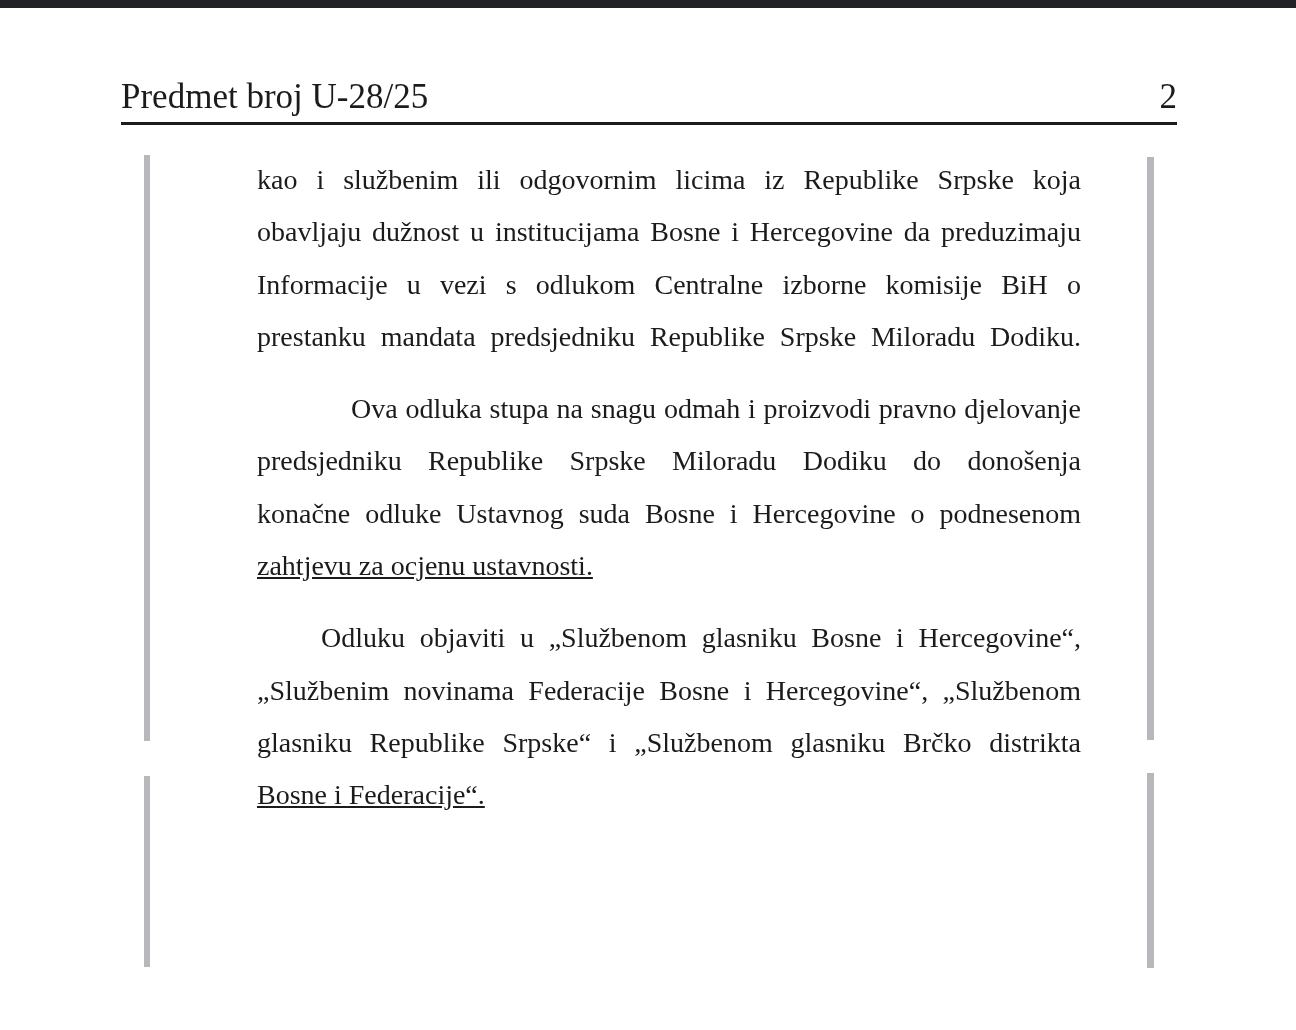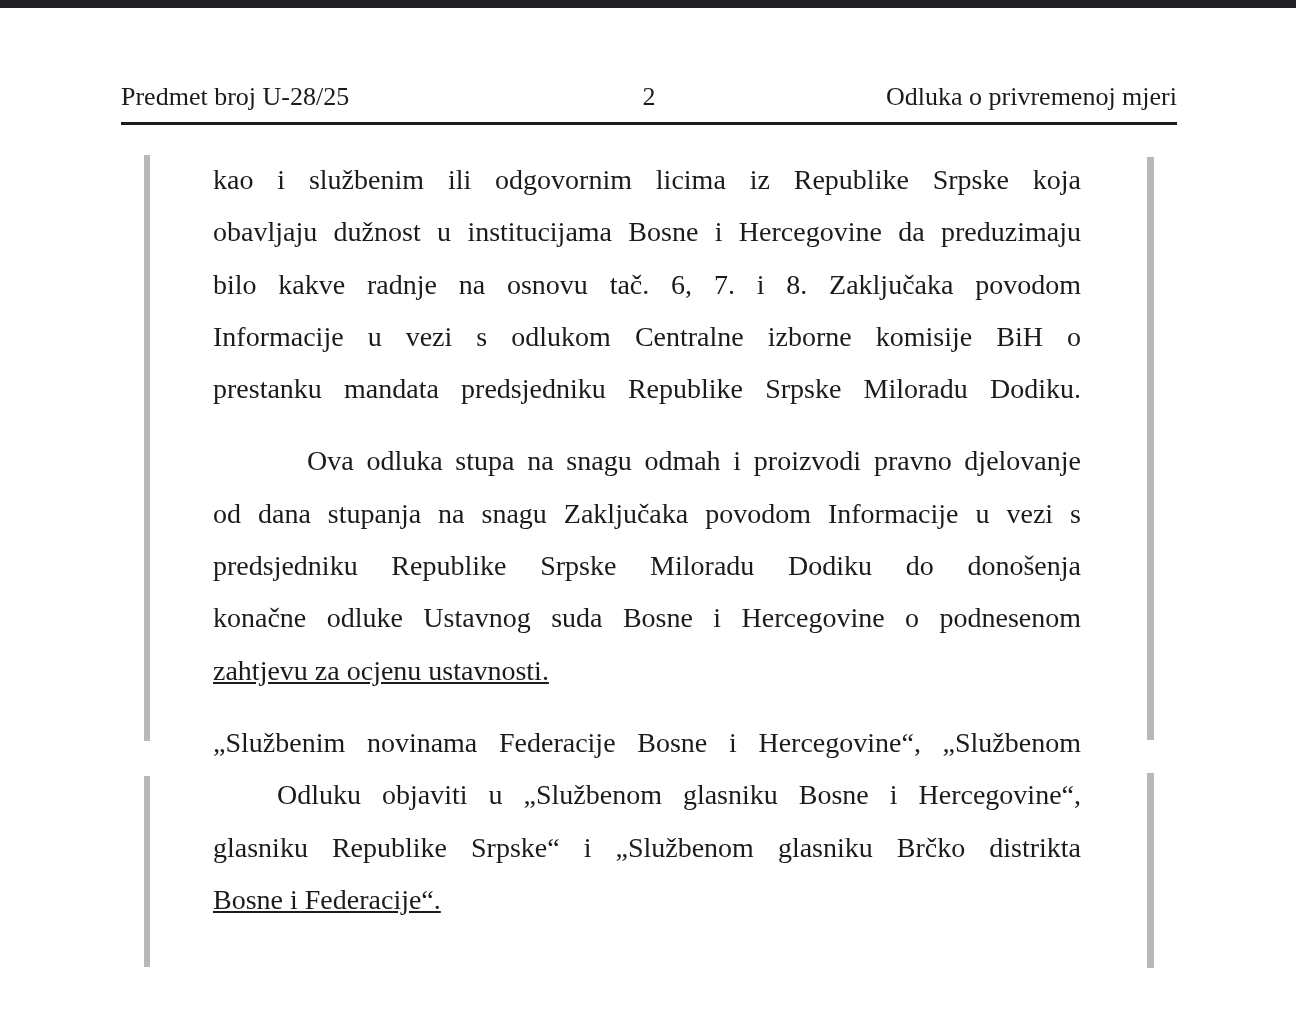--- a/index.html
+++ b/index.html
@@ -28,21 +28,21 @@
     left: 0; top: 0;
     width: 1296px; height: 8px;
     background: var(--top-bar);
   }
   .header-row {
     position: absolute;
     left: 121px; top: 82px;
     width: 1056px;
     display: flex;
     align-items: baseline;
-    font-size: 26px;
+    font-size: 35px;
     line-height: 30px;
     color: var(--text);
   }
   .header-left  { flex: 1 1 0; text-align: left; }
   .header-page  { flex: 0 0 auto; text-align: center; }
   .header-right { flex: 1 1 0; text-align: right; }
   .header-rule {
     position: absolute;
     left: 121px; top: 122px;
     width: 1056px; height: 3px;
@@ -62,20 +62,21 @@
     left: 213px; top: 154px;
     width: 868px;
     font-size: 28px;
     color: var(--text);
   }
   .para + .para { margin-top: 20px; }
   .line {
     height: 52.3px;
     line-height: 52.3px;
     white-space: normal;
+    margin-left: 44px;
   }
   .j {
     text-align: justify;
     text-align-last: justify;
     text-justify: inter-word;
   }
   .last {
     text-align: right;
     text-align-last: left;
     text-decoration: underline;
@@ -86,49 +87,46 @@
 </head>
 <body>
 
 <div class="page">
 
   <div class="top-bar"></div>
 
   <div class="header-row">
     <span class="header-left">Predmet broj U-28/25</span>
     <span class="header-page">2</span>
-    <span class="header-right">Odluka o privremenoj mjeri</span>
   </div>
 
   <div class="header-rule"></div>
 
   <div class="change-bar bar-left-a"></div>
   <div class="change-bar bar-left-b"></div>
   <div class="change-bar bar-right-a"></div>
   <div class="change-bar bar-right-b"></div>
 
   <div class="body-text">
 
     <div class="para">
       <div class="line j">kao i službenim ili odgovornim licima iz Republike Srpske koja</div>
       <div class="line j">obavljaju dužnost u institucijama Bosne i Hercegovine da preduzimaju</div>
-      <div class="line j">bilo kakve radnje na osnovu tač. 6, 7. i 8. Zaključaka povodom</div>
       <div class="line j">Informacije u vezi s odlukom Centralne izborne komisije BiH o</div>
       <div class="line j">prestanku mandata predsjedniku Republike Srpske Miloradu Dodiku.</div>
     </div>
 
     <div class="para">
       <div class="line j indent-94">Ova odluka stupa na snagu odmah i proizvodi pravno djelovanje</div>
-      <div class="line j">od dana stupanja na snagu Zaključaka povodom Informacije u vezi s</div>
       <div class="line j">predsjedniku Republike Srpske Miloradu Dodiku do donošenja</div>
       <div class="line j">konačne odluke Ustavnog suda Bosne i Hercegovine o podnesenom</div>
       <div class="line last">zahtjevu za ocjenu ustavnosti.</div>
     </div>
 
     <div class="para">
+      <div class="line j indent-64">Odluku objaviti u „Službenom glasniku Bosne i Hercegovine“,</div>
       <div class="line j">„Službenim novinama Federacije Bosne i Hercegovine“, „Službenom</div>
-      <div class="line j indent-64">Odluku objaviti u „Službenom glasniku Bosne i Hercegovine“,</div>
       <div class="line j">glasniku Republike Srpske“ i „Službenom glasniku Brčko distrikta</div>
       <div class="line last">Bosne i Federacije“.</div>
     </div>
 
   </div>
 </div>
 
 </body></html>

